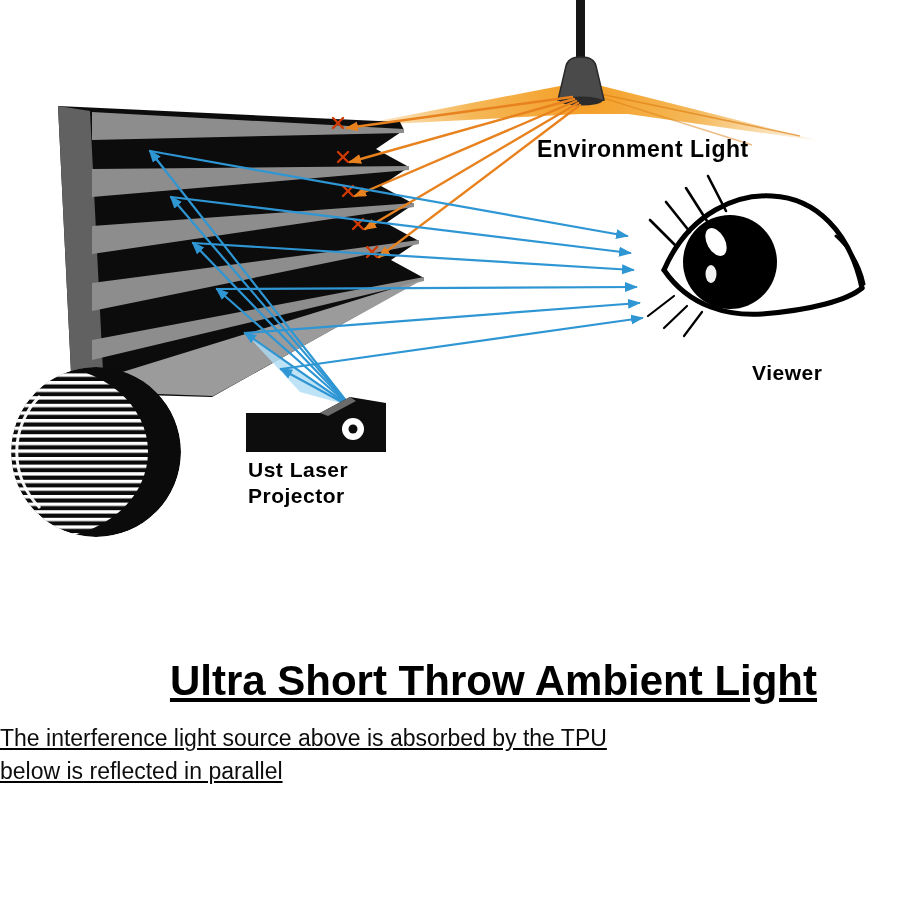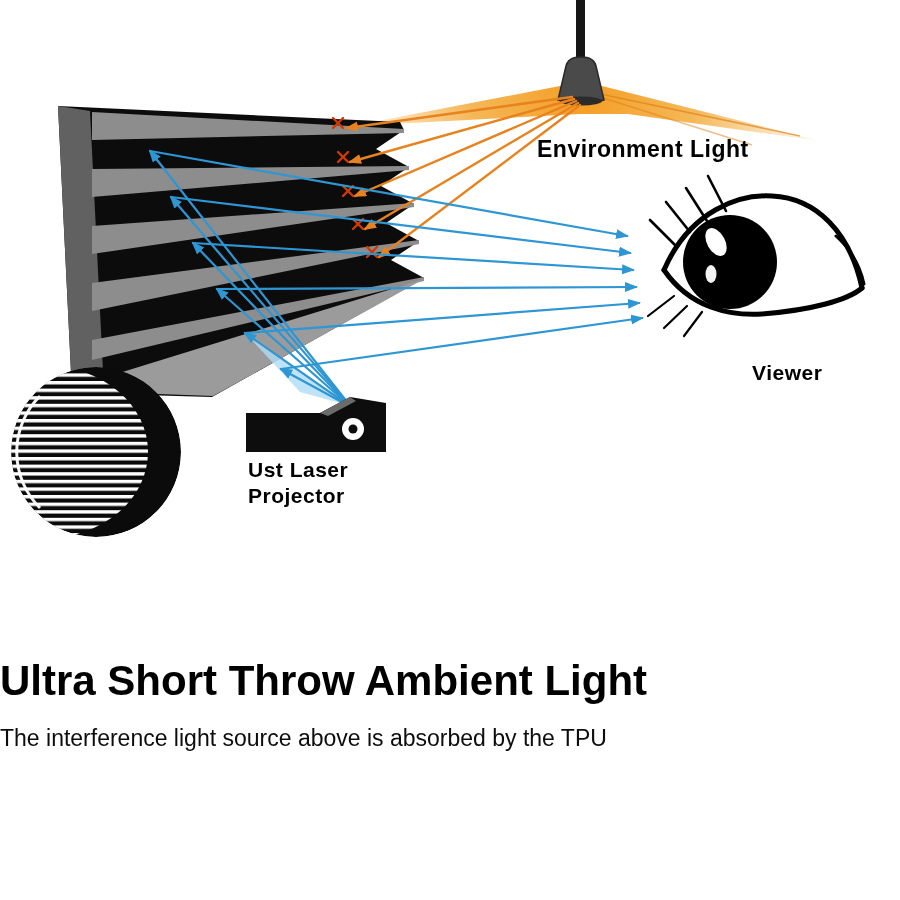--- a/index.html
+++ b/index.html
@@ -1,25 +1,25 @@
 <!DOCTYPE html>
 <html><head>
 <meta charset="utf-8">
 <style>
   html,body{margin:0;padding:0;}
   body{
     width:900px;height:900px;background:#ffffff;
     font-family:"Liberation Sans",sans-serif;
     overflow:hidden;
   }
-  .canvas{position:relative;width:817px;height:900px;background:#fff;}
+  .canvas{position:relative;width:817px;height:900px;background:#fff;text-decoration:underline;}
   svg{display:block;}
   .svg-label{font-family:"Liberation Sans",sans-serif;font-weight:bold;fill:#000;letter-spacing:0.5px;}
   .title-block{
-    margin-top:36px;text-align:left;font-weight:bold;
+    margin-top:36px;text-align:right;font-weight:bold;
     font-size:42px;line-height:1.2;color:#000;
   }
   .desc-block{
     margin-top:16px;
     font-size:23px;line-height:1.42;color:#0d0d0d;
   }
 </style>
 </head>
 <body>
 
@@ -151,15 +151,16 @@
     <text x="248" y="477" font-size="21" class="svg-label">Ust Laser</text>
     <text x="248" y="503" font-size="21" class="svg-label">Projector</text>
   </svg>
 
   <div class="title-block">
     <div>Ultra Short Throw Ambient Light</div>
   </div>
 
   <div class="desc-block">
     <div>The interference light source above is absorbed by the TPU</div>
+    <div>below is reflected in parallel</div>
   </div>
 
 </div>
 
 </body></html>

